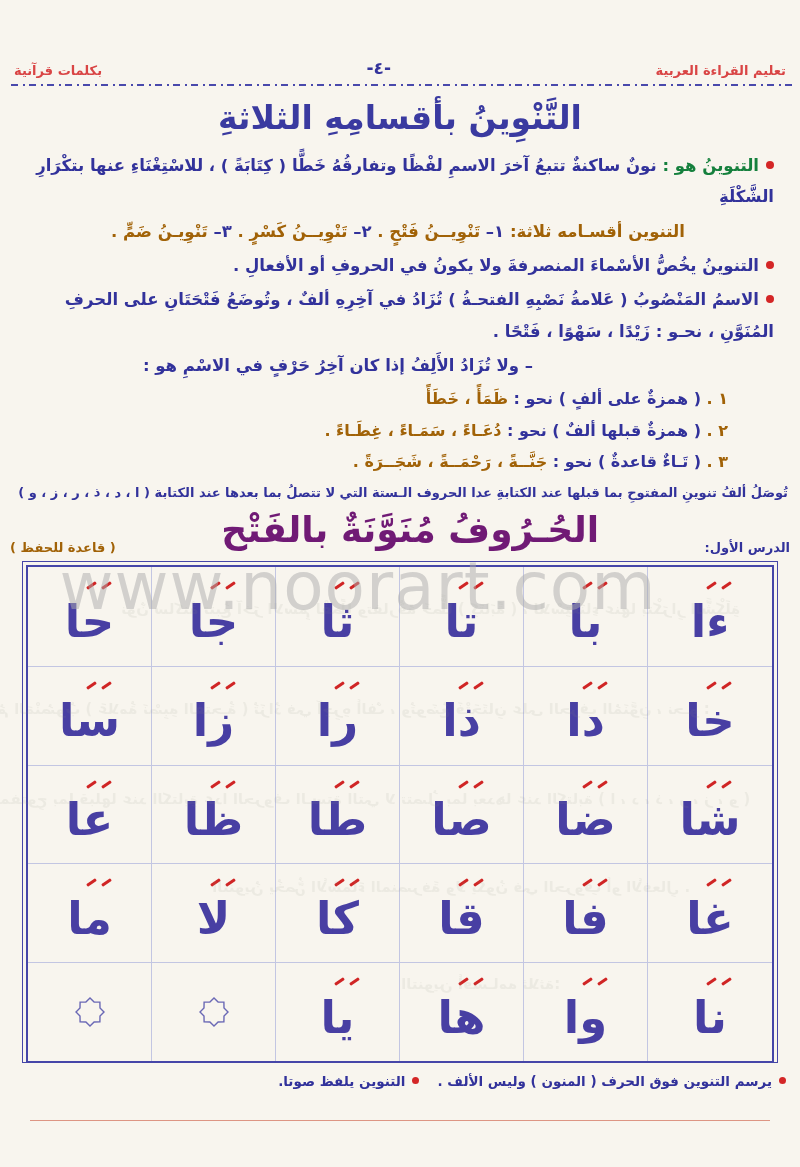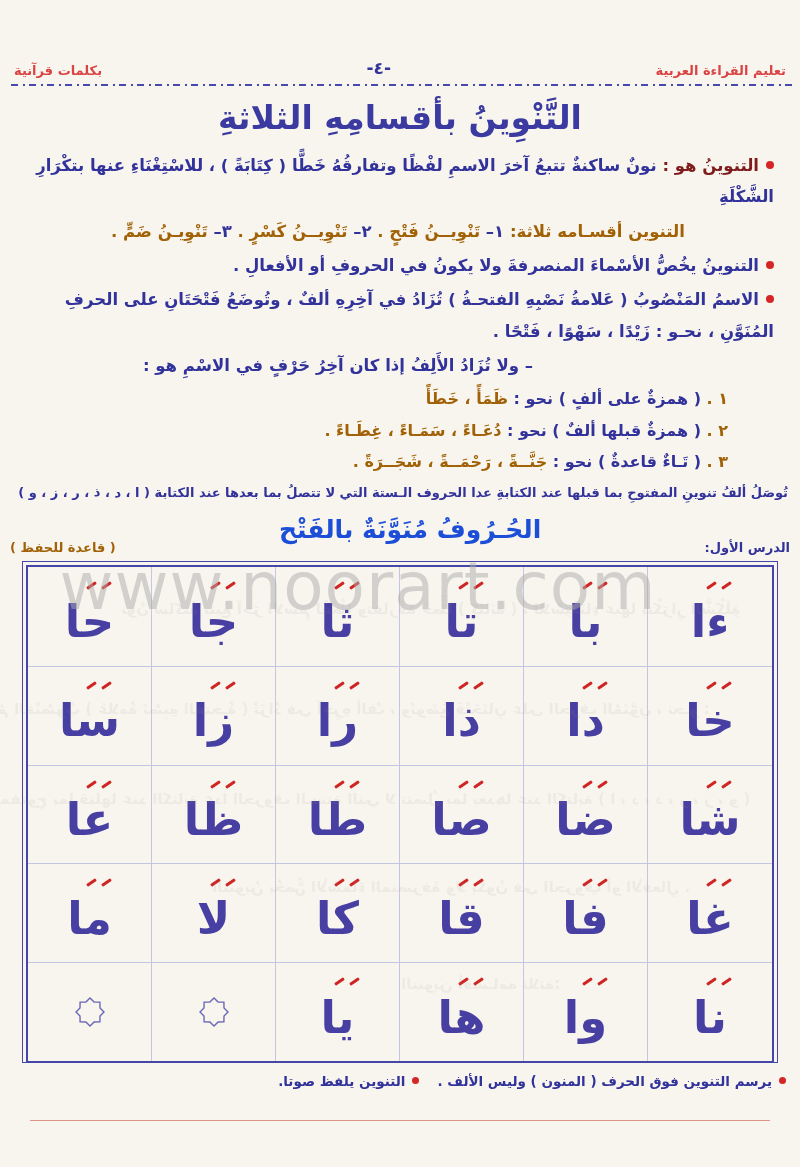--- a/index.html
+++ b/index.html
@@ -17,29 +17,29 @@
     background:repeating-linear-gradient(to left,#4949ac 0 7px,transparent 7px 11px,#4949ac 11px 13px,transparent 13px 18px);}
   
   .title{text-align:center;color:#3a3aa0;font-size:33px;font-weight:bold;
     margin-top:12px;letter-spacing:1px;}
   
   .content{padding:10px 26px 0 22px;color:#32329b;font-weight:bold;
     font-size:16.5px;line-height:1.9;}
   .para{margin:3px 0;}
   .dot{display:inline-block;width:8px;height:8px;border-radius:50%;
     background:#d42626;margin-left:7px;vertical-align:2px;}
-  .navy{color:#32329b;} .red{color:#a16207;} .maroon{color:#7f1d1d;}
+  .navy{color:#32329b;} .red{color:#a16207;} .maroon{color:#15803d;}
   .indent{padding-right:46px;font-size:16px;margin:1px 0;}
   .note-line{font-size:13px;font-weight:bold;color:#32329b;text-align:right;
     padding:4px 12px 0 0;line-height:1.5;}
   
   .lesson-row{display:flex;justify-content:space-between;align-items:center;
     padding:2px 10px 0 10px;}
   .lesson-side{font-size:13px;font-weight:bold;margin-top:36px;}
-  .lesson-heading{font-size:25px;font-weight:bold;color:#1d4ed8;}
+  .lesson-heading{font-size:36px;font-weight:bold;color:#701a75;}
   
   .table-wrap{position:relative;margin:6px 22px 0 22px;height:494px;
     border:1px solid #4646a8;padding:3px;background:transparent;}
   .grid{height:100%;border:2px solid #4646a8;display:grid;
     grid-template-columns:repeat(6,1fr);grid-template-rows:repeat(5,1fr);}
   .t-cell{position:relative;display:flex;align-items:center;justify-content:center;
     border-inline-start:1px solid #c3c6e2;border-block-start:1px solid #c3c6e2;}
   .t-cell:nth-child(6n+1){border-inline-start:none;}
   .t-cell:nth-child(-n+6){border-block-start:none;}
   .letter{font-size:45px;font-weight:bold;color:#483fa3;line-height:1;margin-top:10px;}

